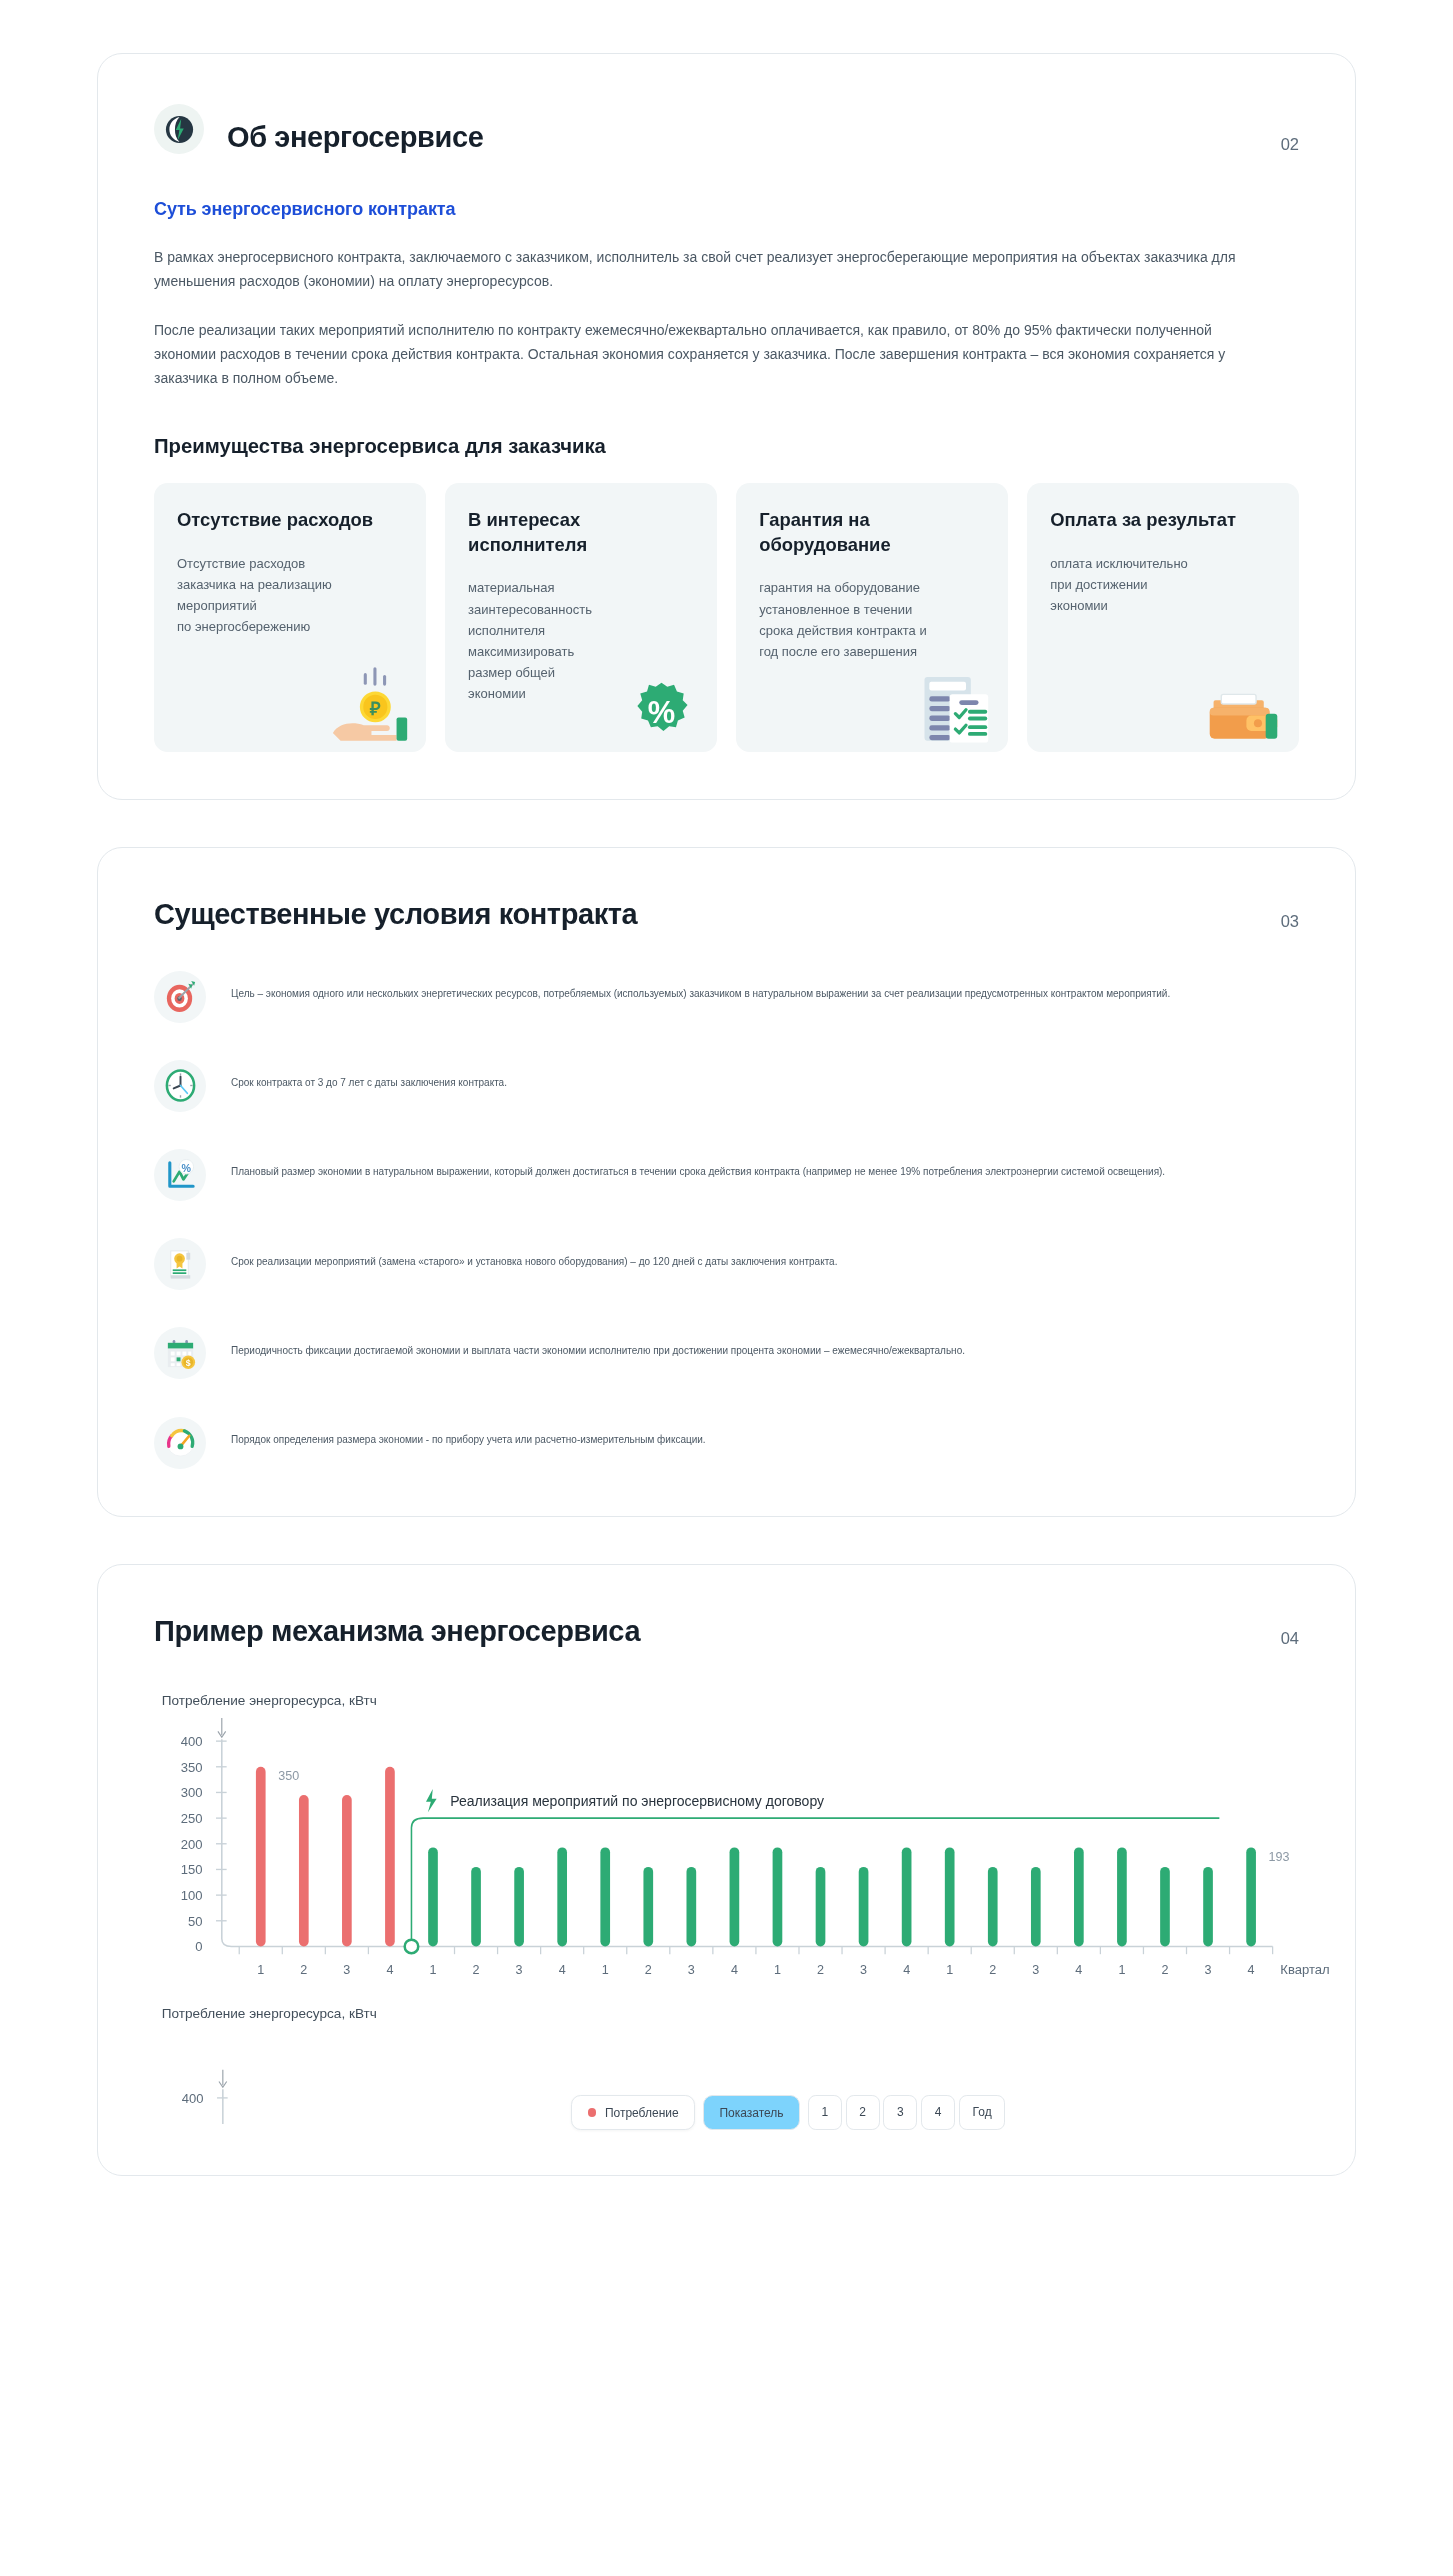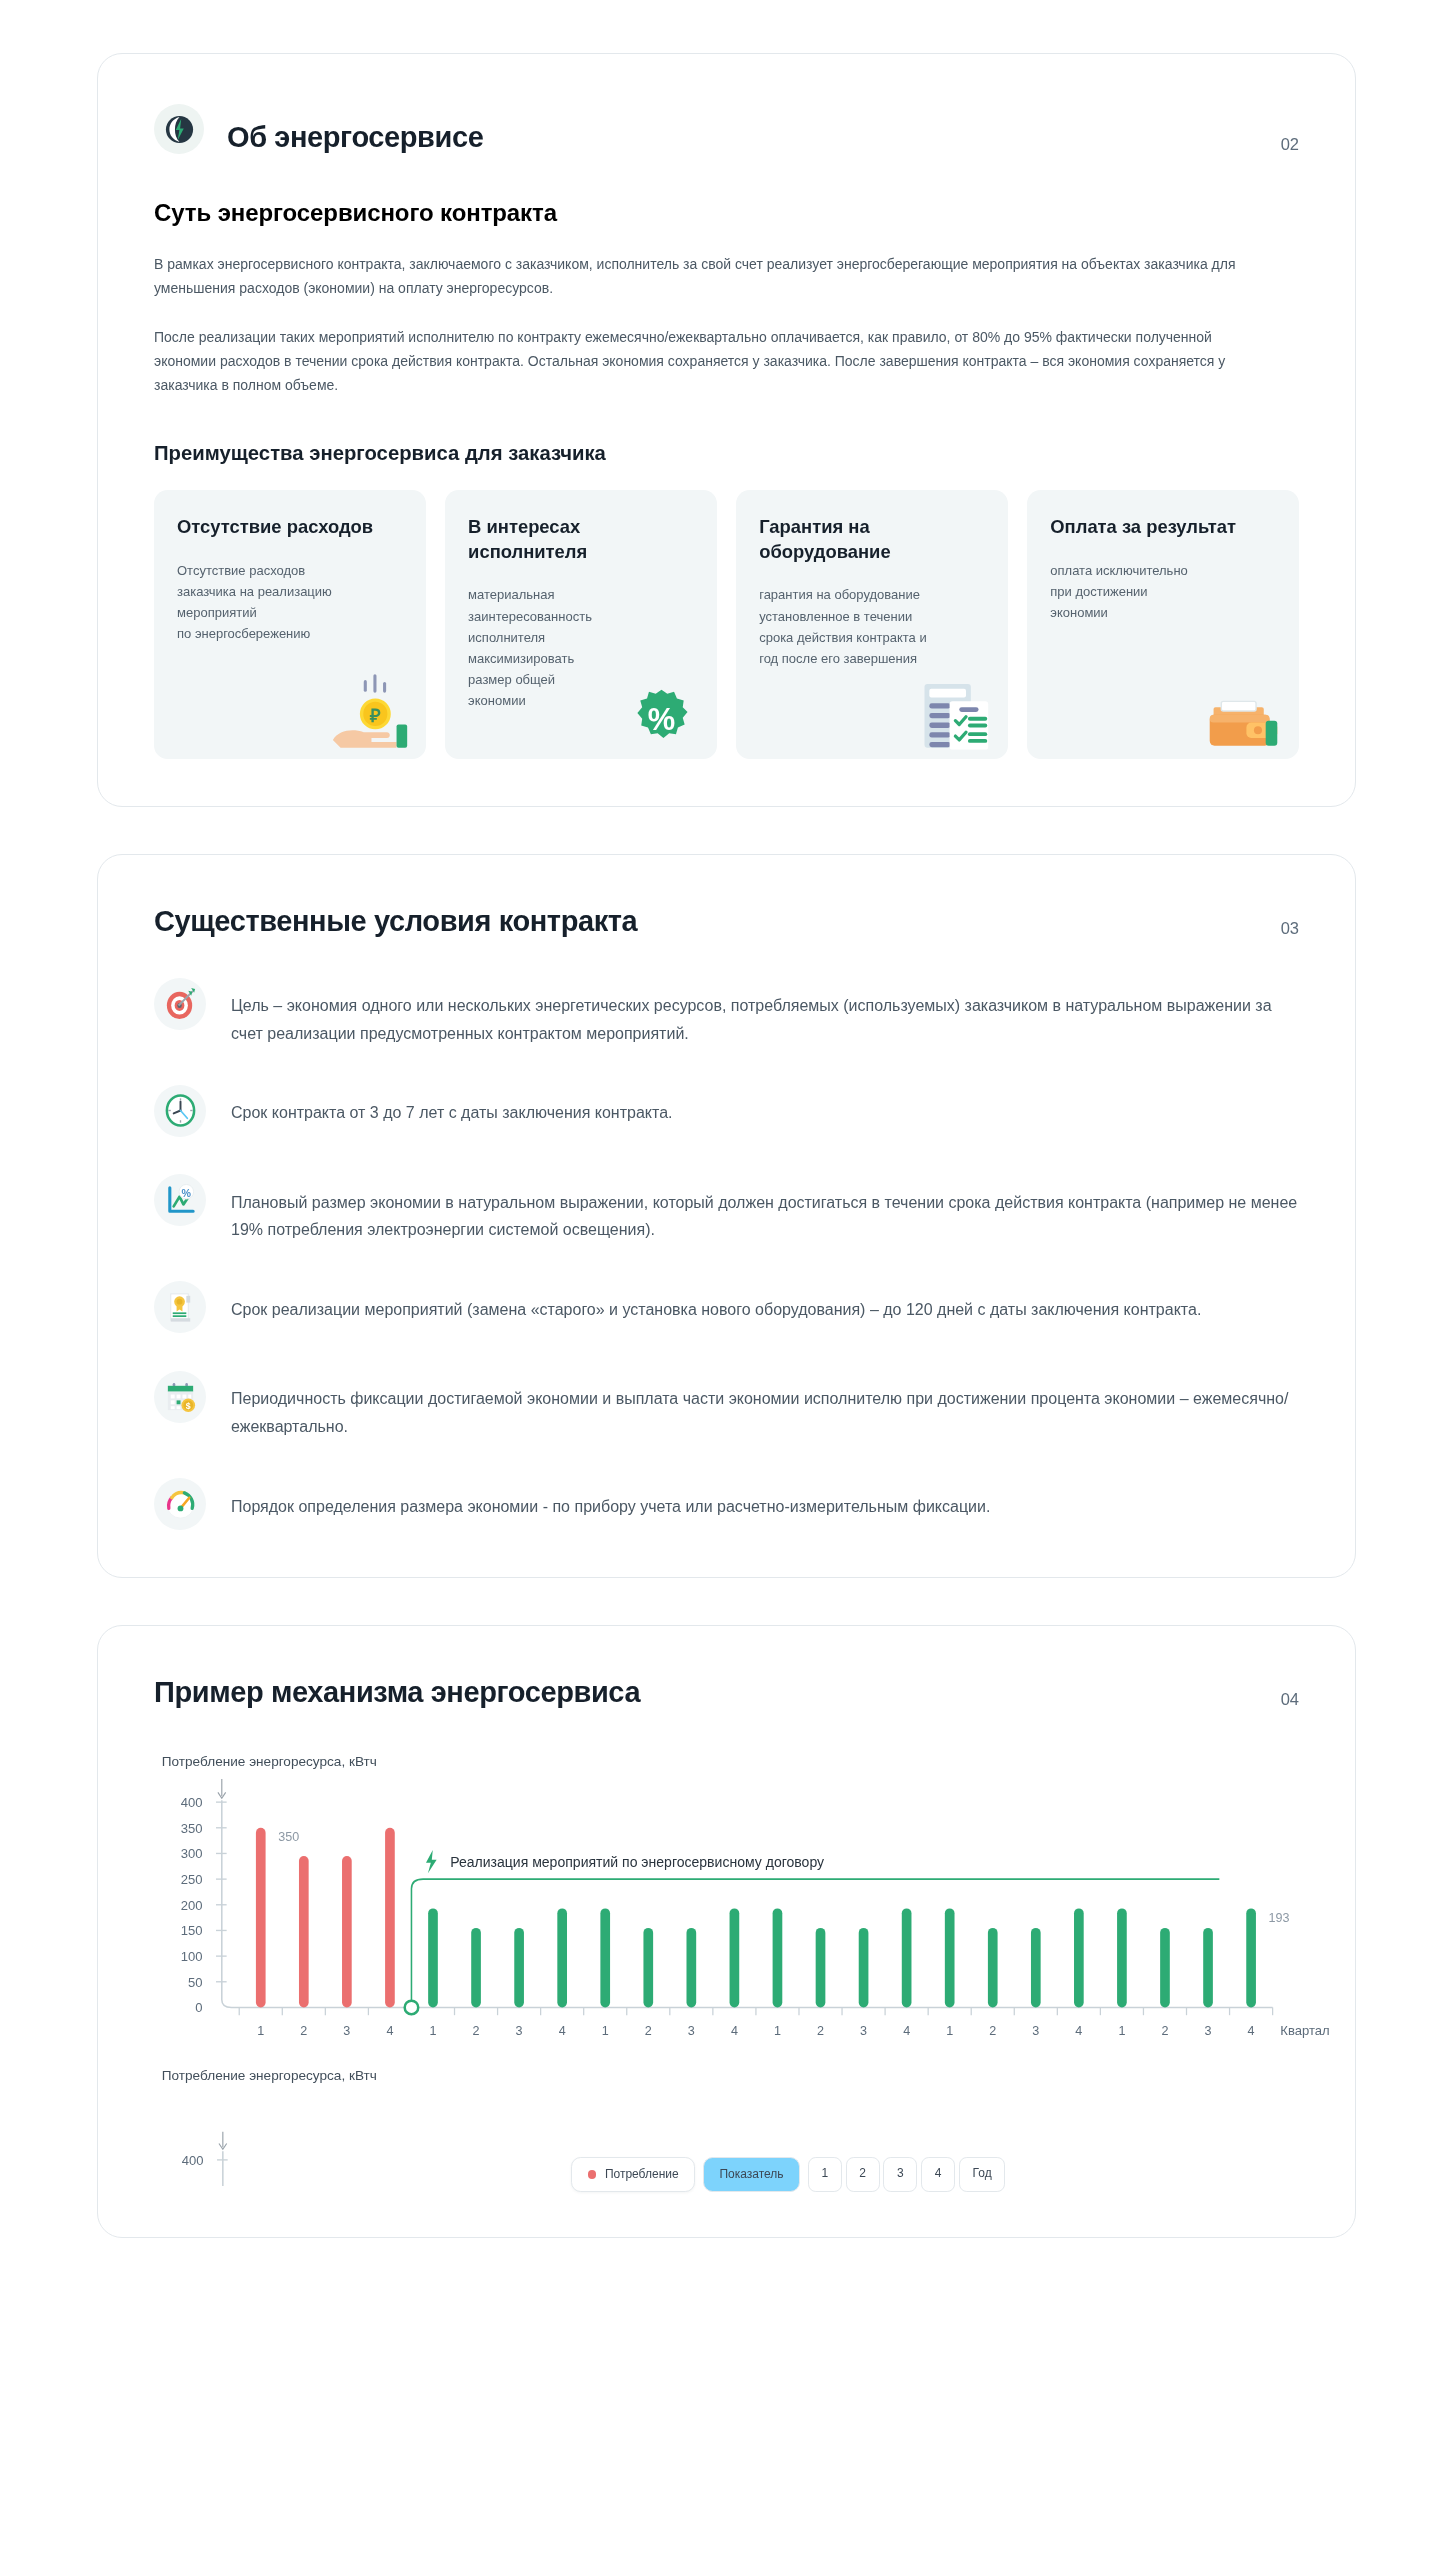--- a/index.html
+++ b/index.html
@@ -49,23 +49,23 @@
   .sec-title.plain { margin-left: 0; }
   .sec-num {
     margin-left: auto;
     font-size: 16.5px;
     color: #5d6c7b;
     font-weight: 400;
   }
 
   
   .sub-title {
-    font-size: 24px;
+    font-size: 18px;
     font-weight: 700;
-    color: #000000;
+    color: #1d4ed8;
     margin-bottom: 25px;
     letter-spacing: -0.1px;
   }
   .para {
     font-size: 14px;
     line-height: 1.72;
     color: #4b5864;
     max-width: 1095px;
     margin-bottom: 25px;
   }
@@ -126,21 +126,21 @@
   }
   .cond-icon {
     width: 52px; height: 52px;
     border-radius: 50%;
     background: #f2f6f7;
     flex: 0 0 auto;
     display: flex; align-items: center; justify-content: center;
     margin-top: -5.8px;
   }
   .cond-text {
-    font-size: 16px;
+    font-size: 10px;
     line-height: 1.74;
     color: #4b5864;
     padding-top: 8.7px;
     max-width: 1095px;
   }
 
   
   .chart-title {
     font-size: 13.6px;
     color: #424f5b;

